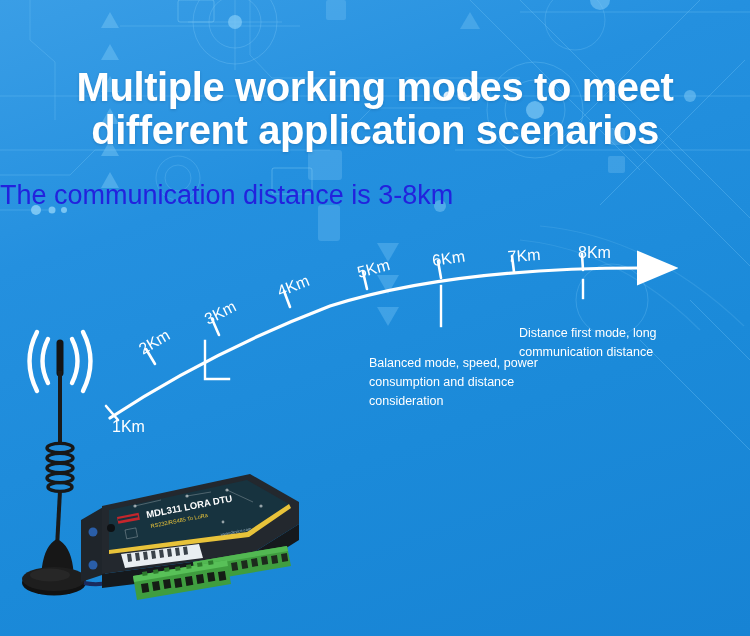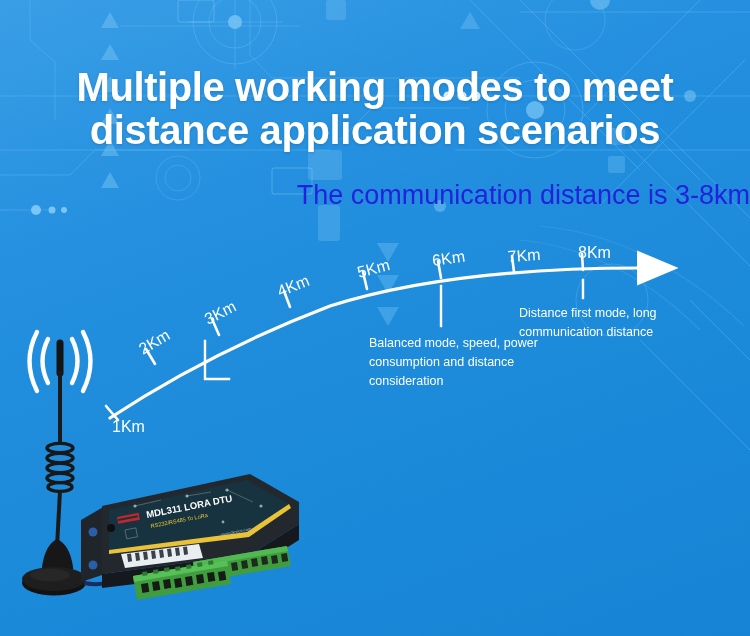--- a/index.html
+++ b/index.html
@@ -19,31 +19,31 @@
   .headline{
     position:absolute;left:0;right:0;top:66px;
     text-align:center;color:#ffffff;
     font-size:40px;font-weight:bold;line-height:1.08;
     letter-spacing:-0.4px;
     text-shadow:0 1px 3px rgba(0,40,80,.20);
     white-space:pre-line;
   }
   .subtitle{
     position:absolute;left:0;right:0;top:180px;
-    text-align:right;color:#2222dd;
+    text-align:left;color:#2222dd;
     font-size:27px;font-weight:400;letter-spacing:0px;
   }
 
   
   #arc-svg{position:absolute;left:0;top:0;width:750px;height:636px;}
   .km-label{fill:#ffffff;font-family:"Liberation Sans",sans-serif;
     font-size:16px;font-weight:400;}
   .callout{
     position:absolute;color:#ffffff;font-size:12.5px;line-height:1.52;
-    white-space:pre-line;font-weight:400;
+    white-space:pre-line;font-weight:400;margin-top:20px;
   }
   #callout-power{left:203px;top:386px;width:165px;}
   #callout-balanced{left:369px;top:334px;width:170px;}
   #callout-distance{left:519px;top:304px;width:180px;}
 
   
   #antenna-svg{position:absolute;left:10px;top:325px;width:110px;height:285px;}
 
   
   #device-svg{position:absolute;left:75px;top:462px;width:230px;height:145px;}
@@ -146,21 +146,21 @@
       </g>
 
       <g stroke="#6dbff2" stroke-opacity="0.22" fill="none" stroke-width="1.2">
         <path d="M520 240 Q620 250 700 330"></path>
         <path d="M540 226 Q650 236 744 326"></path>
       </g>
     </svg>
   </div>
 
   <div class="headline">Multiple working modes to meet
-distance application scenarios</div>
+different application scenarios</div>
   <div class="subtitle">The communication distance is 3-8km</div>
 
   <svg id="arc-svg" viewBox="0 0 750 636">
 
     <defs>
       <marker id="arrowEnd" markerWidth="13" markerHeight="11" refX="1" refY="5.5" orient="auto">
         <path d="M0 0 L13 5.5 L0 11 z" fill="#ffffff"></path>
       </marker>
     </defs>
 

